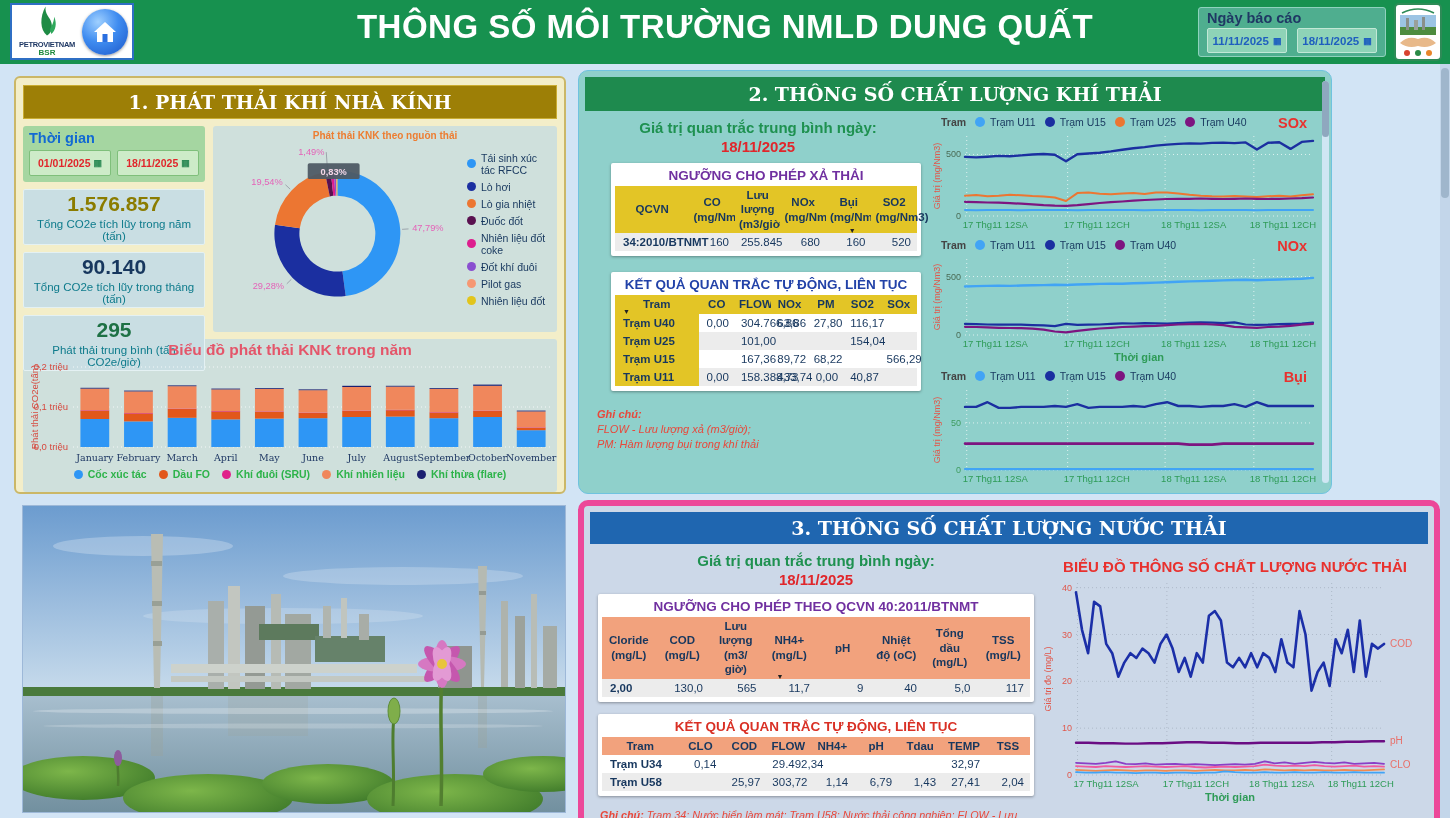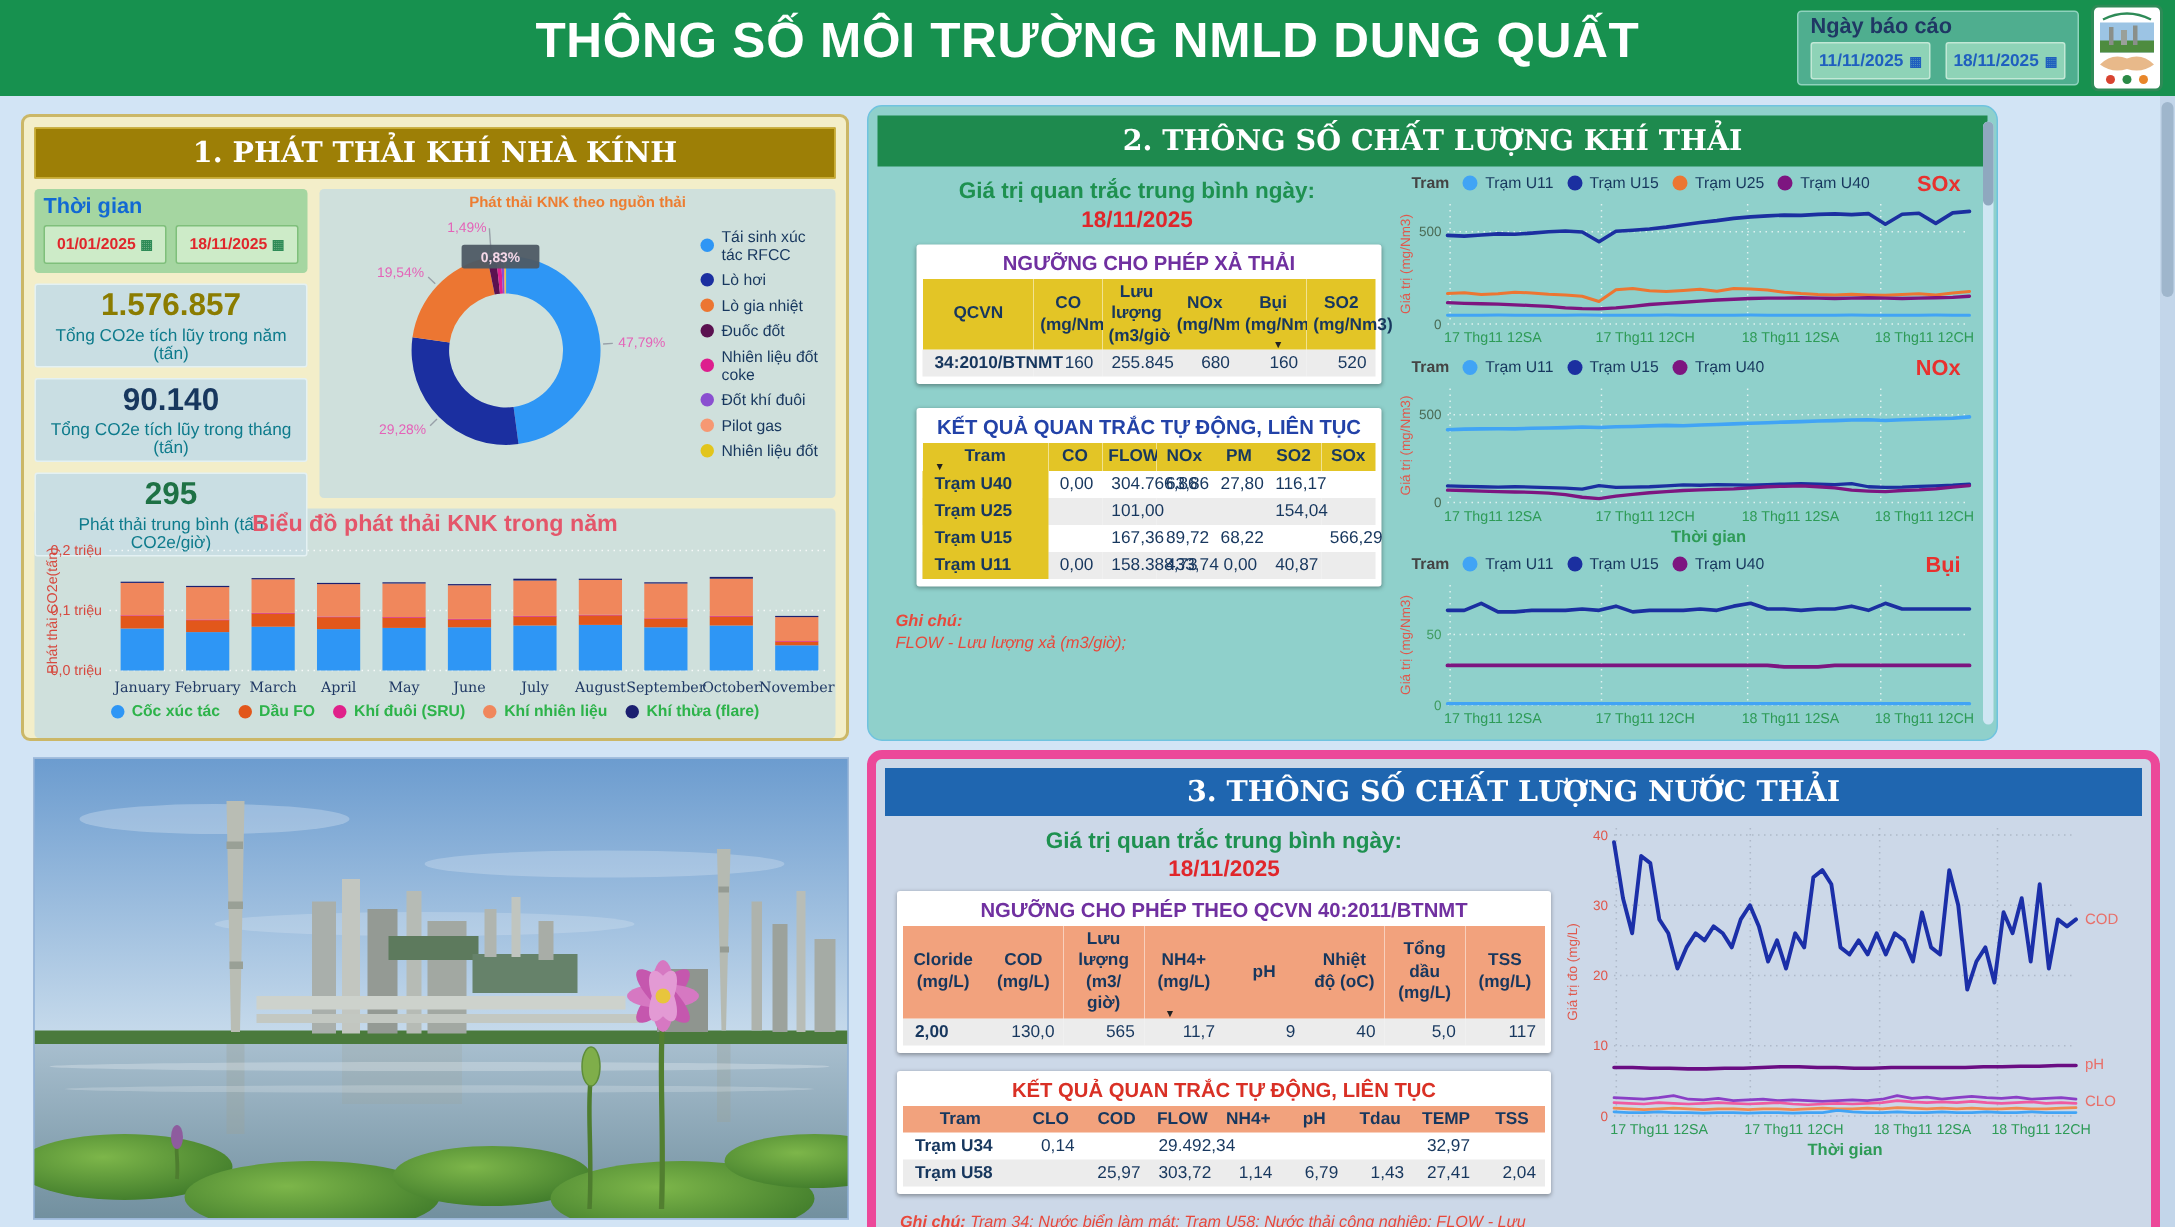--- a/index.html
+++ b/index.html
@@ -128,20 +128,36 @@
 
   .page-scroll{position:absolute;right:0;top:64px;bottom:0;width:10px;background:#C3D6EA;}
   .page-scroll .thumb{position:absolute;top:4px;left:1px;width:8px;height:130px;background:#9FB6CC;border-radius:4px;}
 </style>
 </head>
 <body>
 
 <div class="page">
 
   <div class="hdr">
+    <div class="logo-box">
+      <div class="logo-left">
+        <svg width="30" height="32" viewBox="0 0 36 44">
+          <path d="M18,42 C8,34 8,16 16,2 C15,14 22,16 24,24 C26,32 24,38 18,42 Z" fill="#1F8B45"></path>
+          <path d="M24,40 C30,34 32,26 28,16 C27,26 24,28 22,34 Z" fill="#2FA85C"></path>
+        </svg>
+        <div class="logo-brand">PETROVIETNAM</div>
+        <div class="logo-sub">BSR</div>
+      </div>
+      <div class="home-btn">
+        <svg width="26" height="26" viewBox="0 0 26 26">
+          <polygon points="13,3 24,13 21,13 21,23 5,23 5,13 2,13" fill="#fff"></polygon>
+          <rect x="10.5" y="15" width="5" height="8" fill="#2a6fe0"></rect>
+        </svg>
+      </div>
+    </div>
     <h1 class="page-title">THÔNG SỐ MÔI TRƯỜNG NMLD DUNG QUẤT</h1>
     <div class="date-panel">
       <div class="dp-label">Ngày báo cáo</div>
       <div class="dp-fields">
         <div class="date-field">
           <span>11/11/2025</span>
           <span class="cal">▦</span>
         </div>
         <div class="date-field">
           <span>18/11/2025</span>
@@ -520,20 +536,21 @@
                   <td>0,00</td>
                   <td>40,87</td>
                   <td></td>
                 </tr>
               </tbody>
             </table>
           </div>
         <div class="note s2-note">
           <div class="note-t">Ghi chú:</div>
           <div>FLOW - Lưu lượng xả (m3/giờ);</div>
+          <div>PM: Hàm lượng bụi trong khí thải</div>
         </div>
       </div>
       <div class="s2-right">
         <div class="chart-block">
           <div class="chart-legend">
             <span class="lg-title">Tram</span>
             <span style="display:flex;gap:9px">
                 <span class="lg-item">
                   <span class="lg-dot" style="background: rgb(65, 164, 245);"></span>
                   <span>Trạm U11</span>
@@ -740,20 +757,21 @@
                 </tr>
               </tbody>
             </table>
           </div>
         <div class="note s3-note">
           <span class="note-t">Ghi chú:</span>
           <span>Trạm 34: Nước biển làm mát; Trạm U58: Nước thải công nghiệp; FLOW - Lưu lượng xả (m3/giờ);  COD- Nhu cầu oxy hóa học; CLO - Clo dư; Temp - Nhiệt độ nước thải</span>
         </div>
       </div>
       <div class="s3-right">
+        <div class="water-title">BIỂU ĐỒ THÔNG SỐ CHẤT LƯỢNG NƯỚC THẢI</div>
         <div id="water-chart"><svg width="386" height="228">
               <line x1="34" y1="198" x2="342" y2="198" stroke="rgba(150,160,175,0.55)" stroke-width="1" stroke-dasharray="1,3"></line>
               <text x="30" y="201" text-anchor="end" font-size="9" fill="#E0584C" font-family="Liberation Sans,sans-serif">0</text>
               <line x1="34" y1="151.1707317073171" x2="342" y2="151.1707317073171" stroke="rgba(150,160,175,0.55)" stroke-width="1" stroke-dasharray="1,3"></line>
               <text x="30" y="154.1707317073171" text-anchor="end" font-size="9" fill="#E0584C" font-family="Liberation Sans,sans-serif">10</text>
               <line x1="34" y1="104.34146341463415" x2="342" y2="104.34146341463415" stroke="rgba(150,160,175,0.55)" stroke-width="1" stroke-dasharray="1,3"></line>
               <text x="30" y="107.34146341463415" text-anchor="end" font-size="9" fill="#E0584C" font-family="Liberation Sans,sans-serif">20</text>
               <line x1="34" y1="57.51219512195122" x2="342" y2="57.51219512195122" stroke="rgba(150,160,175,0.55)" stroke-width="1" stroke-dasharray="1,3"></line>
               <text x="30" y="60.51219512195122" text-anchor="end" font-size="9" fill="#E0584C" font-family="Liberation Sans,sans-serif">30</text>
               <line x1="34" y1="10.682926829268297" x2="342" y2="10.682926829268297" stroke="rgba(150,160,175,0.55)" stroke-width="1" stroke-dasharray="1,3"></line>

